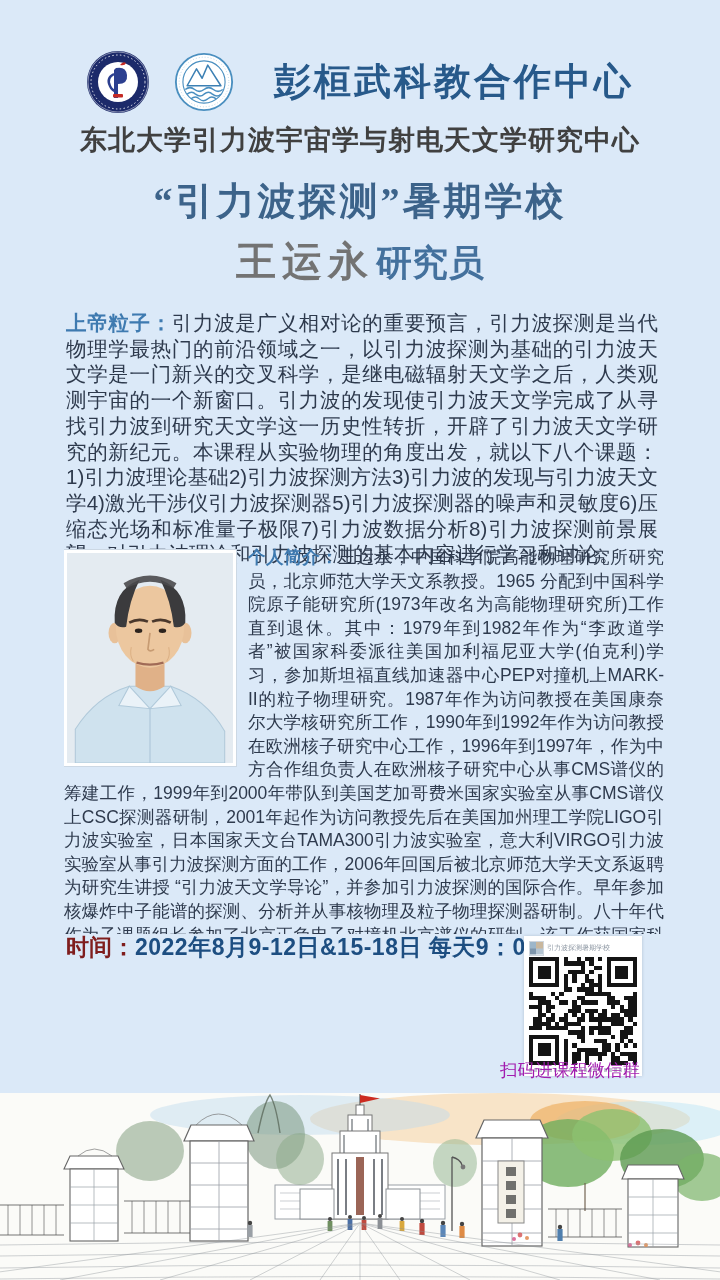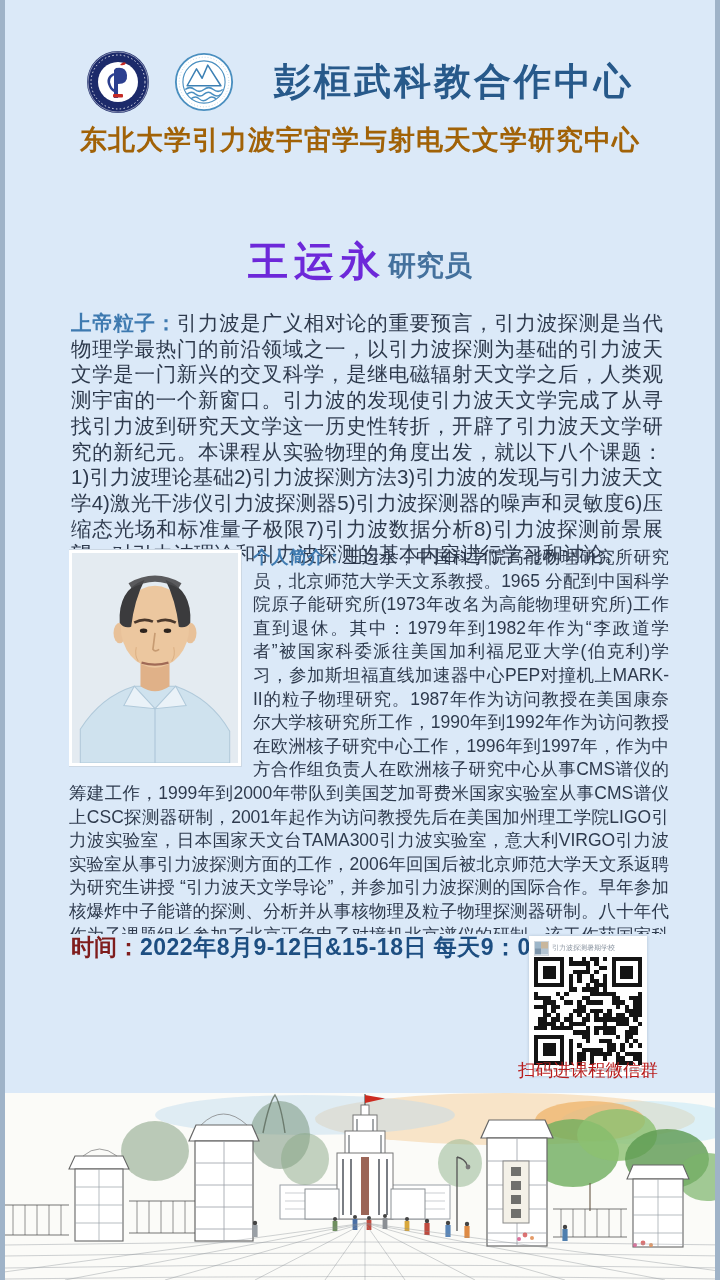--- a/index.html
+++ b/index.html
@@ -1,45 +1,44 @@
 <!DOCTYPE html>
 <html><head>
 <meta charset="utf-8">
 <style>
   html,body{margin:0;padding:0;background:#9fb3c8;}
   .poster{
-    position:relative;width:668px;height:1280px;margin:0 auto;
+    position:relative;width:720px;height:1280px;margin:0 auto;
     background:#dbe9f8;overflow:hidden;
     font-family:"Liberation Sans",sans-serif;
-    padding-left:42px;
   }
   
   .logo-row{position:absolute;top:50px;left:0;right:0;display:flex;align-items:center;justify-content:center;gap:24px;}
   .logo{display:inline-block;line-height:0;}
   .org-title{
     font-family:"Liberation Serif",serif;font-size:37px;font-weight:bold;
     color:#27598a;letter-spacing:3px;margin-left:16px;white-space:nowrap;
   }
   .org-subtitle{
     position:absolute;top:122px;left:0;right:0;text-align:center;
     font-family:"Liberation Serif",serif;font-size:27px;font-weight:600;
-    color:#a16207;letter-spacing:1px;white-space:nowrap;
+    color:#404040;letter-spacing:1px;white-space:nowrap;
   }
   .event-title{
     position:absolute;top:176px;left:0;right:0;text-align:center;
     font-family:"Liberation Serif",serif;font-size:38px;font-weight:bold;
     color:#3c638a;letter-spacing:3px;white-space:nowrap;
   }
   .speaker-line{position:absolute;top:234px;left:0;right:0;text-align:center;white-space:nowrap;}
   .speaker-name{
     font-family:"Liberation Serif",serif;font-size:40px;font-weight:bold;
-    color:#6d28d9;letter-spacing:6px;
+    color:#737373;letter-spacing:6px;
   }
   .speaker-title{
-    font-family:"Liberation Serif",serif;font-size:28px;font-weight:600;
+    font-family:"Liberation Serif",serif;font-size:36px;font-weight:600;
     color:#44719d;margin-left:2px;
   }
   
   .course{
     position:absolute;left:66px;width:592px;top:310px;
     font-size:20.5px;line-height:25.7px;text-align:justify;
     color:#2e3a4d;font-weight:500;margin:0;
   }
   .section-label{color:#3e7ab0;font-weight:bold;}
   .bio{
@@ -68,22 +67,22 @@
     background:
       linear-gradient(90deg,#9db6c9 50%,#c9b79d 50%) 0 0/100% 50% no-repeat,
       linear-gradient(90deg,#7d95ab 50%,#b3c4d2 50%) 0 100%/100% 50% no-repeat;
   }
   .qr-head-text{font-size:7px;color:#8a94a0;white-space:nowrap;overflow:hidden;}
   .qr-box{width:108px;height:108px;}
   .qr-fineprint{margin-top:3px;height:4px;
     background:repeating-linear-gradient(90deg,#b9c1c9 0 3px,transparent 3px 5px);
     opacity:.85;}
   .qr-caption{
-    position:absolute;left:500px;top:1058px;width:166px;text-align:center;
-    font-size:17.5px;color:#b91c1c;font-weight:500;white-space:nowrap;
+    position:absolute;left:500px;top:1058px;width:166px;
+    font-size:17.5px;color:#a21caf;font-weight:500;white-space:nowrap;
   }
   
   .artwork{position:absolute;left:0;top:1093px;width:720px;height:187px;background:#fbfbf8;line-height:0;}
   .artwork svg{width:720px;height:187px;display:block;}
 </style>
 </head>
 <body>
 
 <div class="poster">
 
@@ -109,20 +108,21 @@
         <path d="M12,40 q5,-4 10,0 q5,4 10,0 q5,-4 10,0 q5,4 10,0" fill="none" stroke="#4a8fc0" stroke-width="1.6"></path>
         <path d="M14,45 q5,-4 9,0 q5,4 9,0 q5,-4 9,0 q5,4 9,0" fill="none" stroke="#4a8fc0" stroke-width="1.6"></path>
         <path d="M18,50 q5,-4 9,0 q4,4 9,0 q4,-4 9,0" fill="none" stroke="#4a8fc0" stroke-width="1.4"></path>
         <circle cx="32" cy="32" r="26.5" fill="none" stroke="#9cc4e0" stroke-width="0.8" stroke-dasharray="1 2.2"></circle>
       </svg>
     </span>
     <span class="org-title">彭桓武科教合作中心</span>
   </div>
   <div class="org-subtitle">东北大学引力波宇宙学与射电天文学研究中心</div>
 
+  <div class="event-title">“引力波探测”暑期学校</div>
   <div class="speaker-line">
     <span class="speaker-name">王运永</span><span class="speaker-title">研究员</span>
   </div>
 
   <p class="course"><b class="section-label">上帝粒子：</b><span>引力波是广义相对论的重要预言，引力波探测是当代物理学最热门的前沿领域之一，以引力波探测为基础的引力波天文学是一门新兴的交叉科学，是继电磁辐射天文学之后，人类观测宇宙的一个新窗口。引力波的发现使引力波天文学完成了从寻找引力波到研究天文学这一历史性转折，开辟了引力波天文学研究的新纪元。本课程从实验物理的角度出发，就以下八个课题：1)引力波理论基础2)引力波探测方法3)引力波的发现与引力波天文学4)激光干涉仪引力波探测器5)引力波探测器的噪声和灵敏度6)压缩态光场和标准量子极限7)引力波数据分析8)引力波探测前景展望，对引力波理论和引力波探测的基本内容进行学习和讨论。</span></p>
 
   <p class="bio">
     <span class="photo-frame">
       <svg viewBox="0 0 160 205" preserveAspectRatio="none">
         <rect x="0" y="0" width="160" height="205" fill="#e9eef3"></rect>

